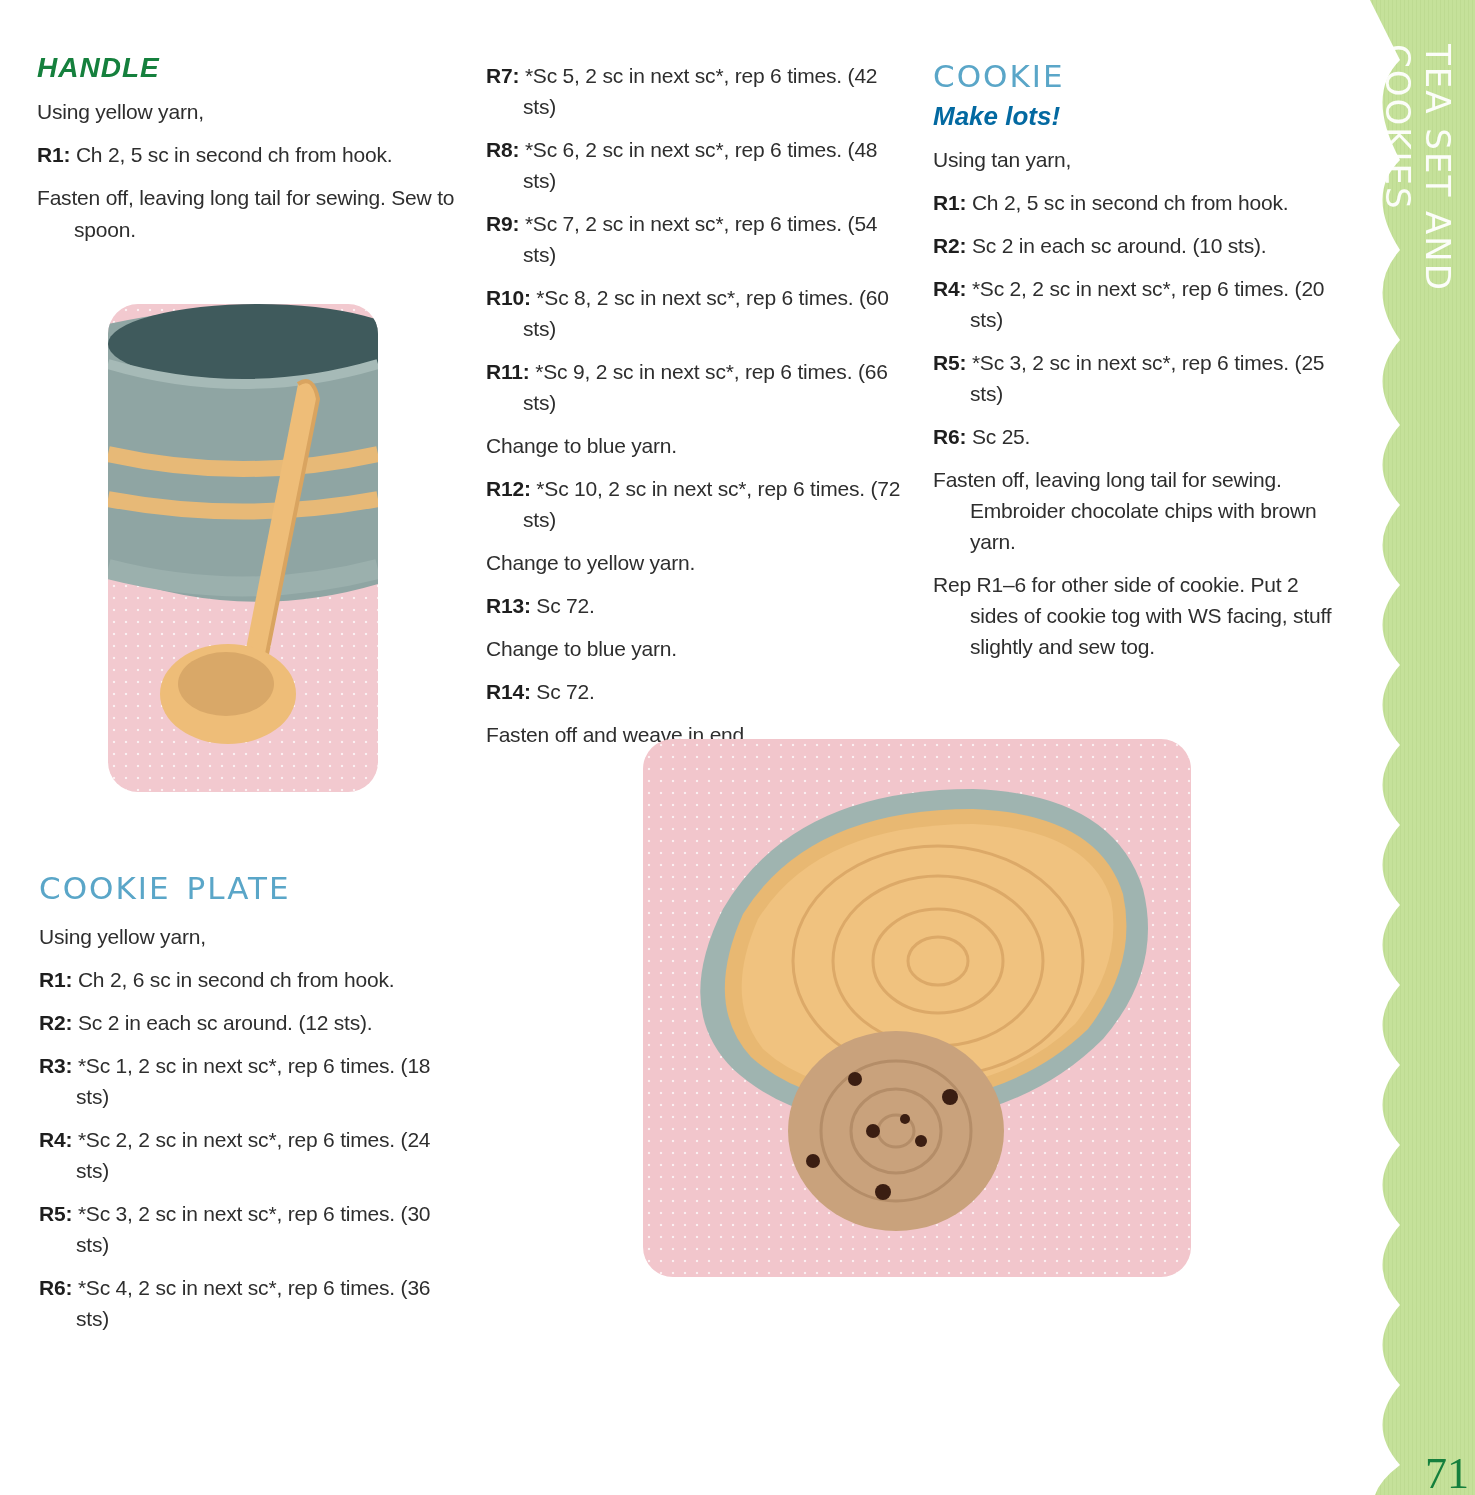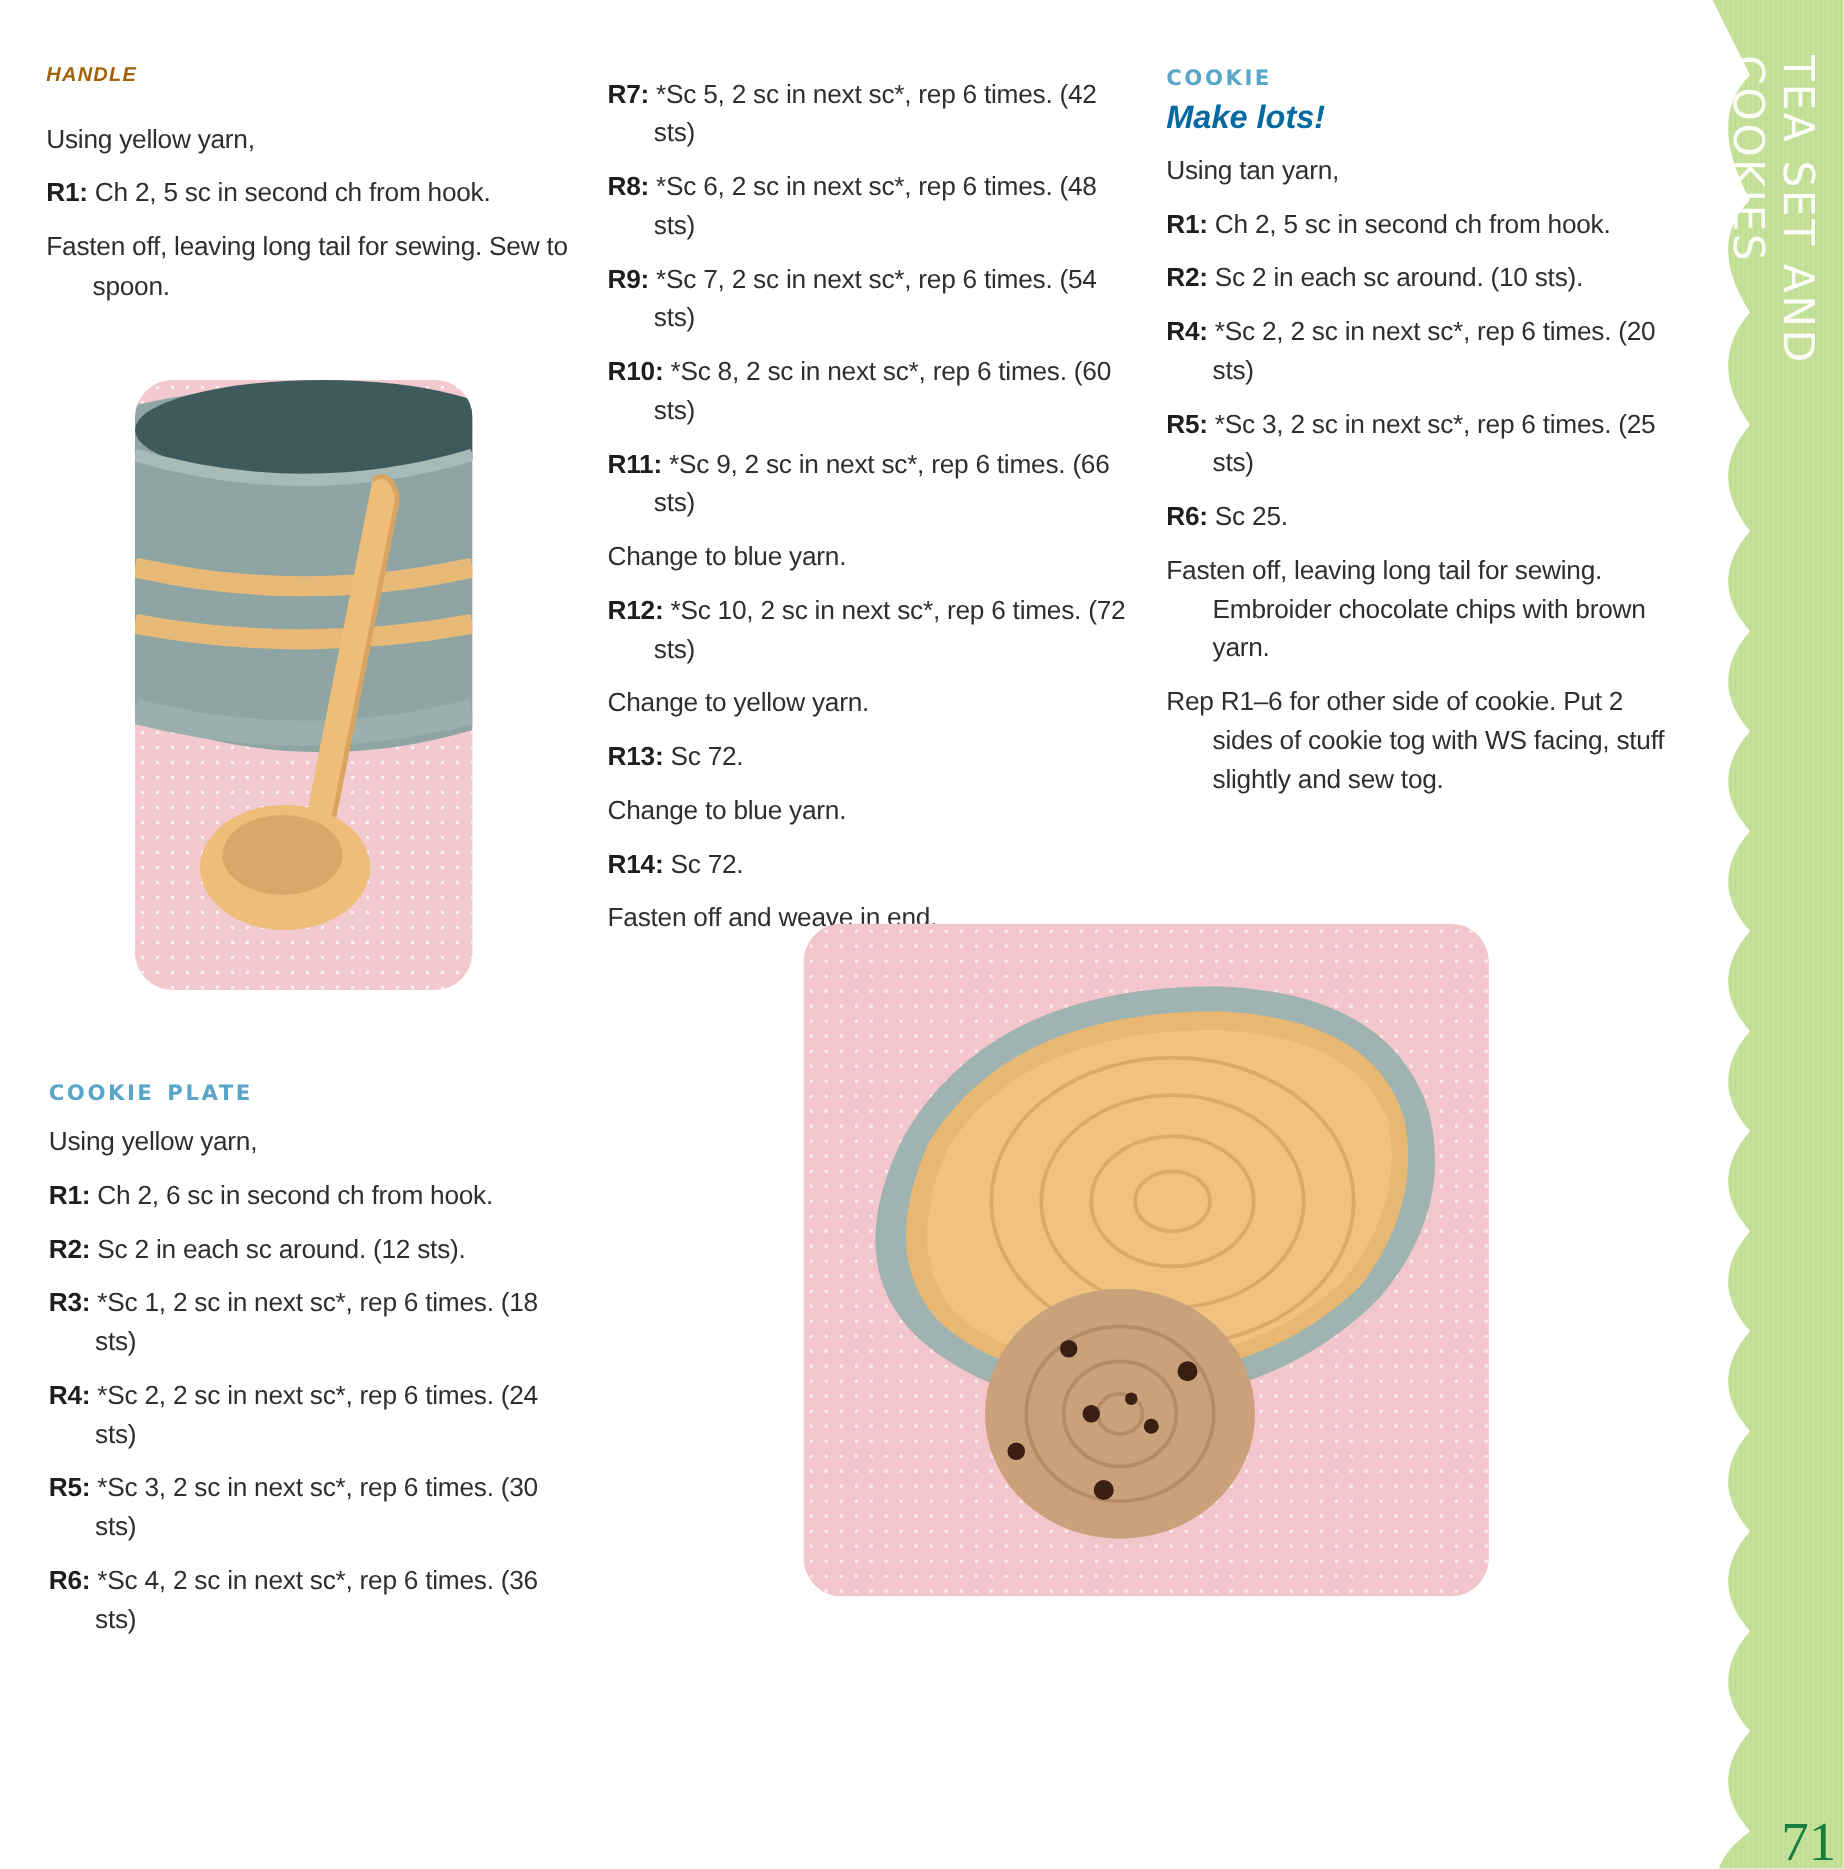--- a/index.html
+++ b/index.html
@@ -11,25 +11,25 @@
   }
   .col { position:absolute; }
   .line {
     font-size:21px; line-height:31px; margin:12px 0 8px 0;
     padding-left:37px; text-indent:-37px; color:#2e2e2e;
     letter-spacing:-0.2px;
   }
   .line b { font-weight:bold; color:#1e1e1e; }
   .h-green {
     font-family:"Liberation Sans", sans-serif; font-style:italic; font-weight:bold;
-    font-size:16px; letter-spacing:1px; color:#a16207; margin:0 0 10px 0; height:32px;
+    font-size:28px; letter-spacing:1px; color:#15803d; margin:0 0 10px 0; height:32px;
   }
   .h-blue {
-    font-family:"DejaVu Sans", sans-serif; font-size:24px; color:#5aa6c8;
-    letter-spacing:2px; margin:0 0 4px 0; font-variant:small-caps; font-weight:bold;
+    font-family:"DejaVu Sans", sans-serif; font-size:44px; color:#5aa6c8;
+    letter-spacing:2px; margin:0 0 4px 0; font-variant:small-caps; font-weight:normal;
     text-transform:lowercase; font-variant:small-caps;
   }
   .subhead { font-size:26px; font-weight:bold; color:#0369a1; margin:0 0 8px 0; line-height:31px;font-style:italic;}
 
   
   .photo { position:absolute; border-radius:30px; overflow:hidden; background:#f0c8cc; }
   .dots {
     position:absolute; inset:0;
     background-image: radial-gradient(circle, rgba(255,255,255,0.7) 1.2px, transparent 1.6px);
     background-size:12px 12px;

